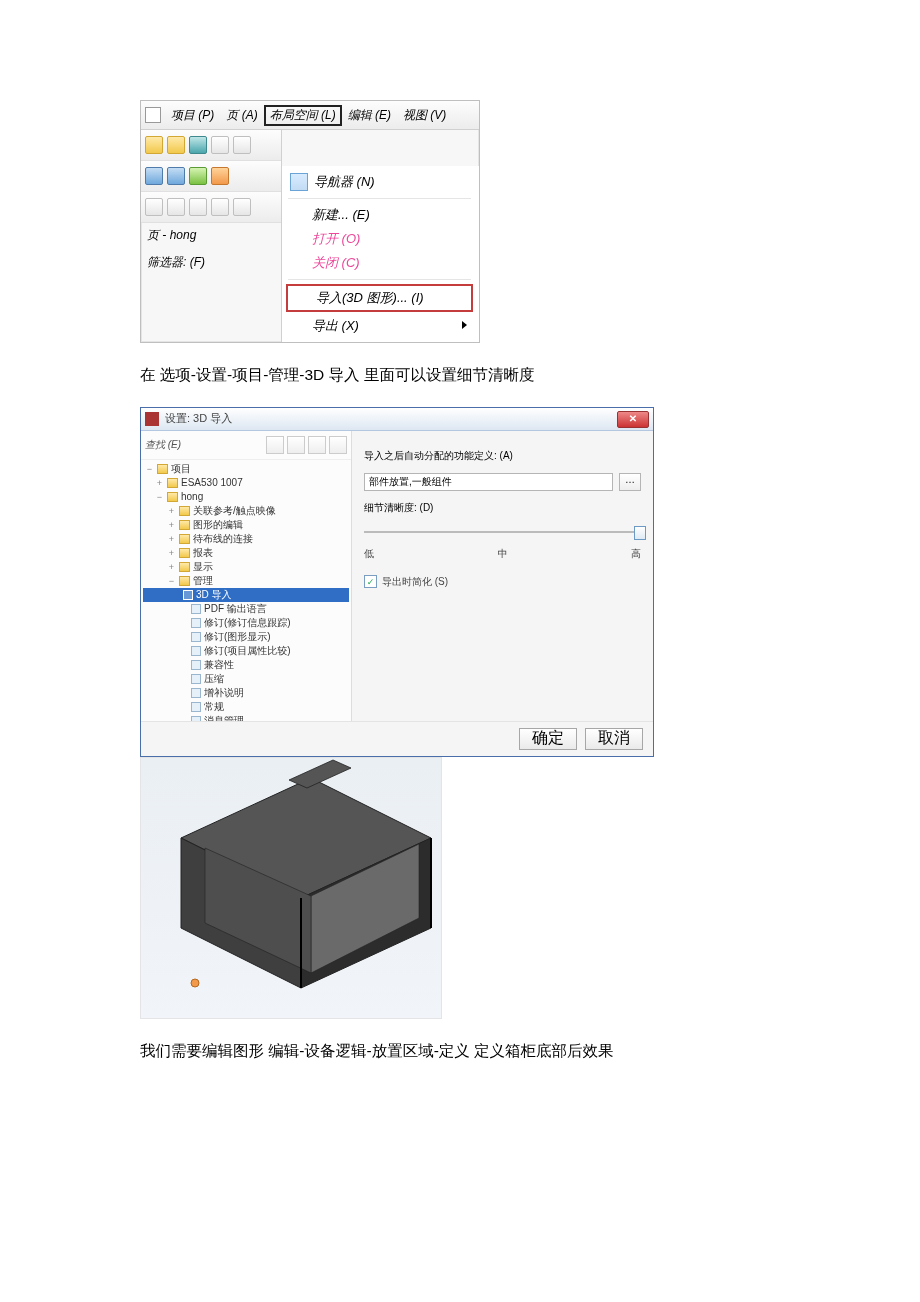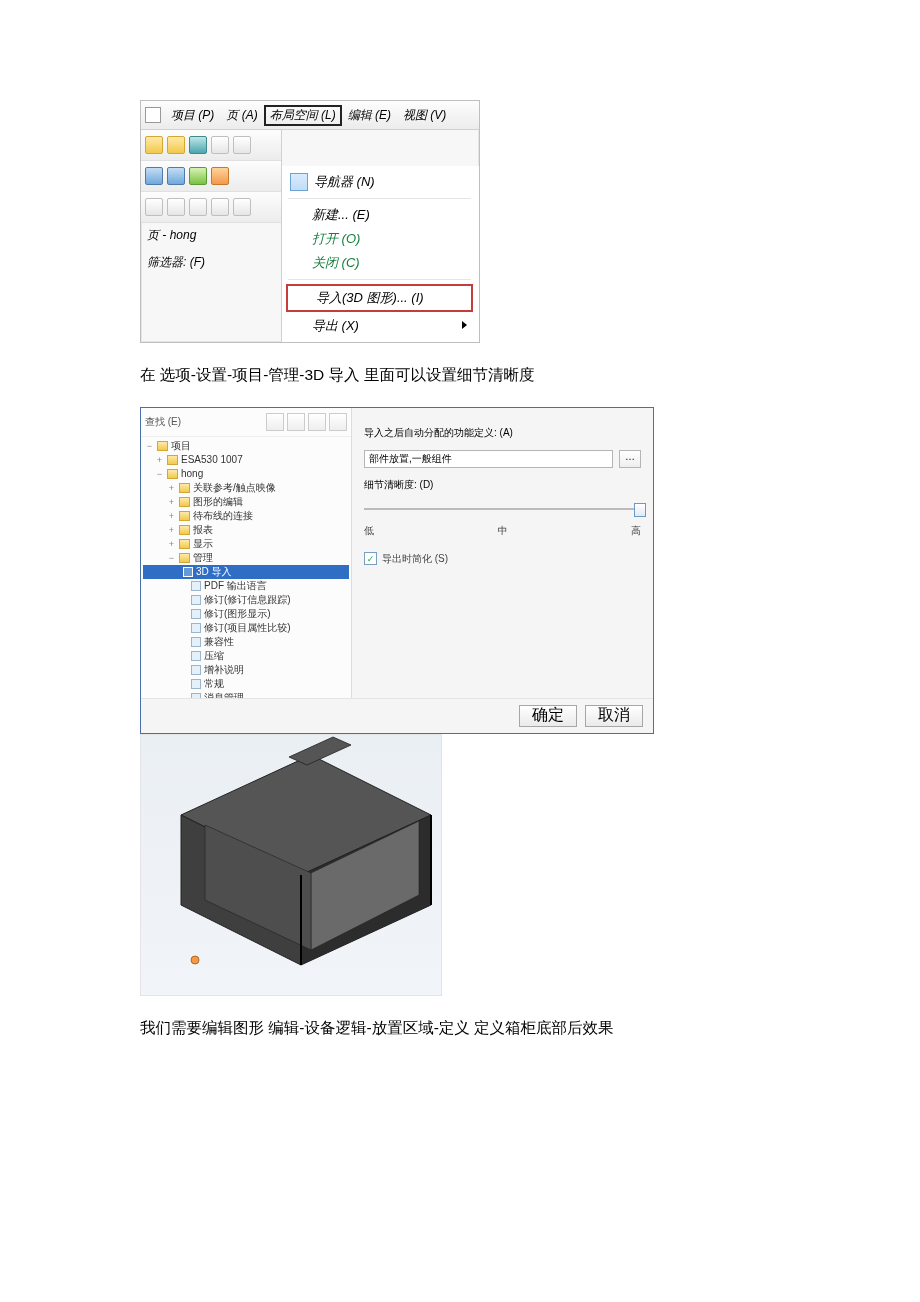--- a/index.html
+++ b/index.html
@@ -99,21 +99,21 @@
   }
   .dropdown .dd-item .dd-icon {
     width: 16px; height: 16px;
     margin-right: 6px;
     display: inline-block;
   }
   .dropdown .dd-item .dd-icon.nav {
     border: 1px solid #6aa3d6;
     background: linear-gradient(#d8ebff,#c2dcf4);
   }
-  .dropdown .dd-item.disabled { color:#15803d; }
+  .dropdown .dd-item.disabled { color:#ec4899; }
   .dropdown .dd-divider {
     height: 1px; background:#e5e5e5; margin: 4px 4px;
   }
   .dropdown .dd-item.boxed {
     border: 2px solid #c43c3c;
     margin: 2px;
     height: 24px;
   }
   .dropdown .dd-item .arrow {
     position: absolute; right: 8px; top: 7px;
@@ -168,21 +168,21 @@
     width: 210px;
     border-right: 1px solid #ddd;
     background:#fcfcfc;
     display:flex; flex-direction:column;
   }
   .shot2 .nav .searchbar {
     height: 22px; display:flex; align-items:center;
     padding: 3px 4px; gap:3px;
     border-bottom: 1px solid #eee;
   }
-  .shot2 .nav .searchbar .lbl { font-size:10px; color:#555; margin-right:auto; }
+  .shot2 .nav .searchbar .lbl { font-size:10px; color:#555; margin-right:auto;font-style:italic; }
   .shot2 .nav .searchbar .sbtn {
     width: 16px; height: 16px; border:1px solid #ccc; background:linear-gradient(#fff,#eee);
   }
   .shot2 .tree {
     flex:1;
     padding: 2px 2px;
     font-size: 10px;
     color:#333;
     overflow:hidden;
     position:relative;
@@ -344,20 +344,25 @@
           <span>导出 (X)</span>
           <span class="arrow"></span>
         </div>
       </div>
     </div>
   </div>
 
   <p class="body-text">在 选项-设置-项目-管理-3D 导入 里面可以设置细节清晰度</p>
 
   <div class="shot2">
+    <div class="titlebar">
+      <span class="sq-icon"></span>
+      <span class="title-text">设置: 3D 导入</span>
+      <span class="closebtn">✕</span>
+    </div>
     <div class="body">
       <div class="nav">
         <div class="searchbar">
           <span class="lbl">查找 (E)</span>
           <span class="sbtn"></span>
           <span class="sbtn"></span>
           <span class="sbtn"></span>
           <span class="sbtn"></span>
         </div>
         <div class="tree">

